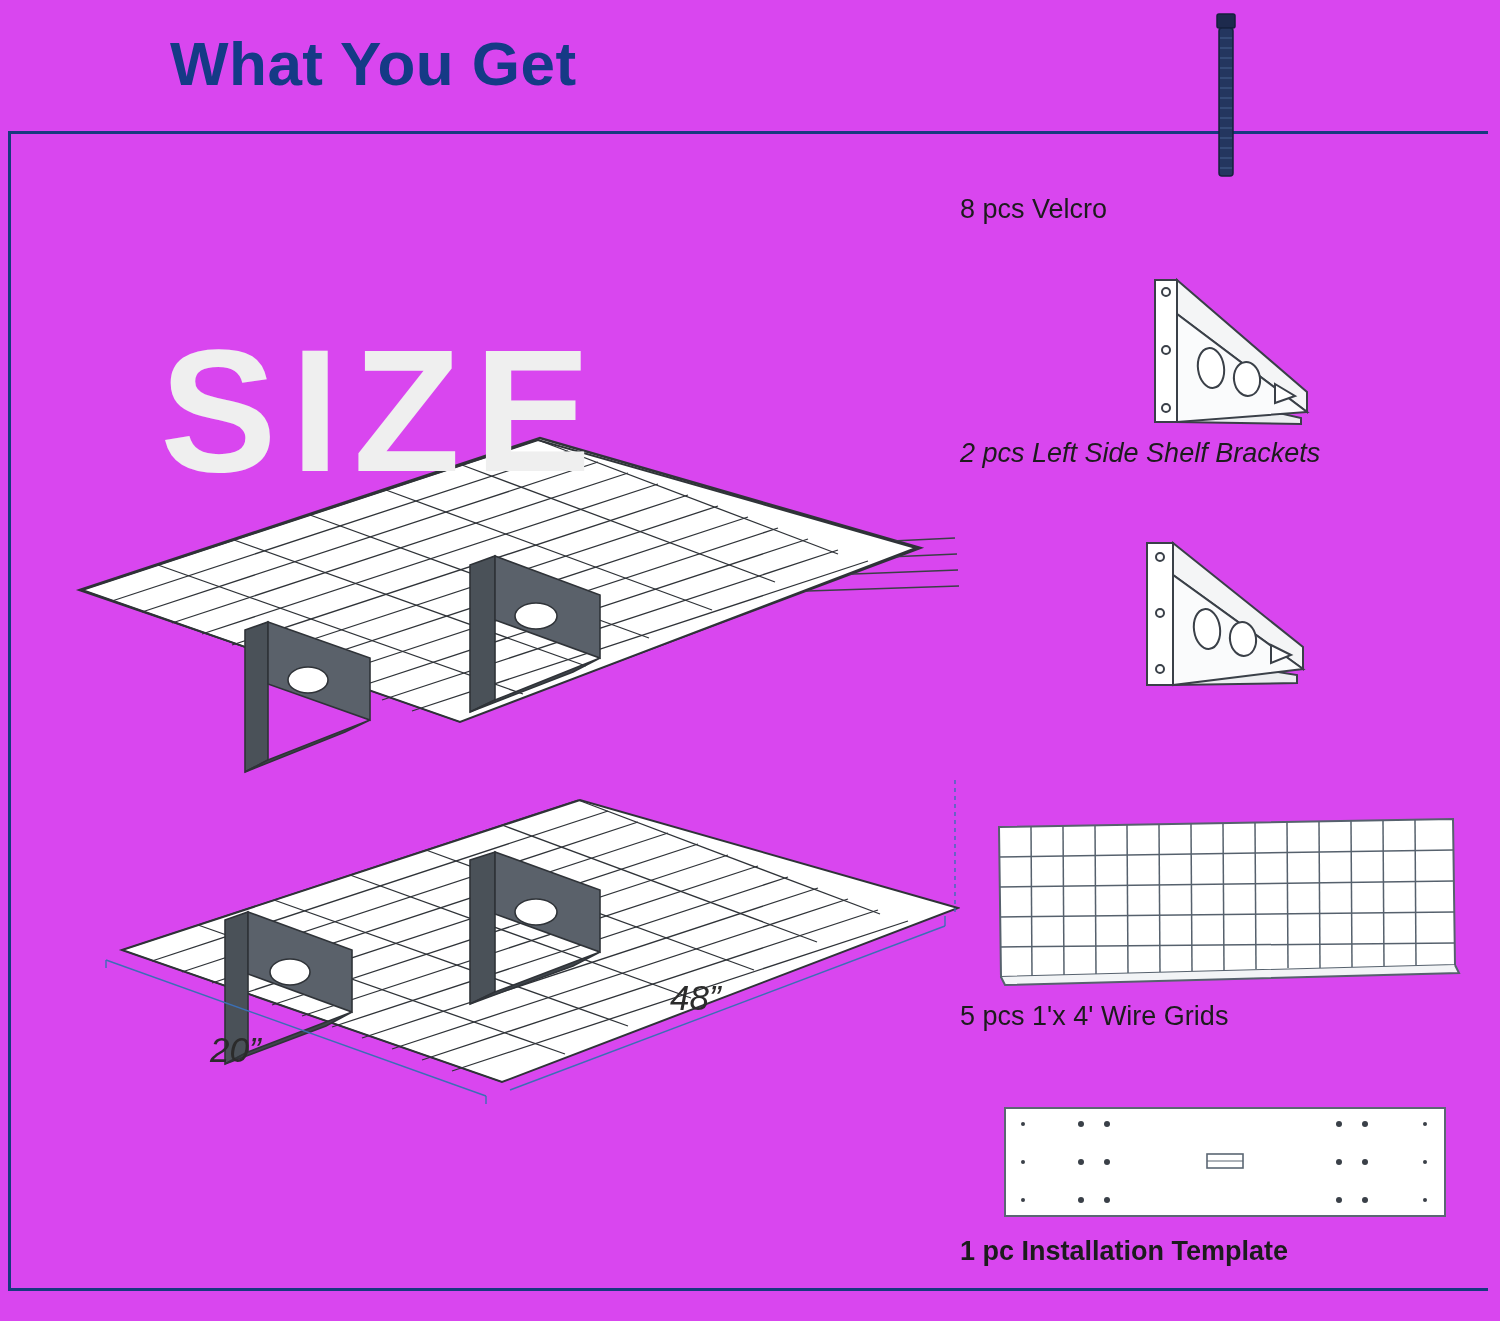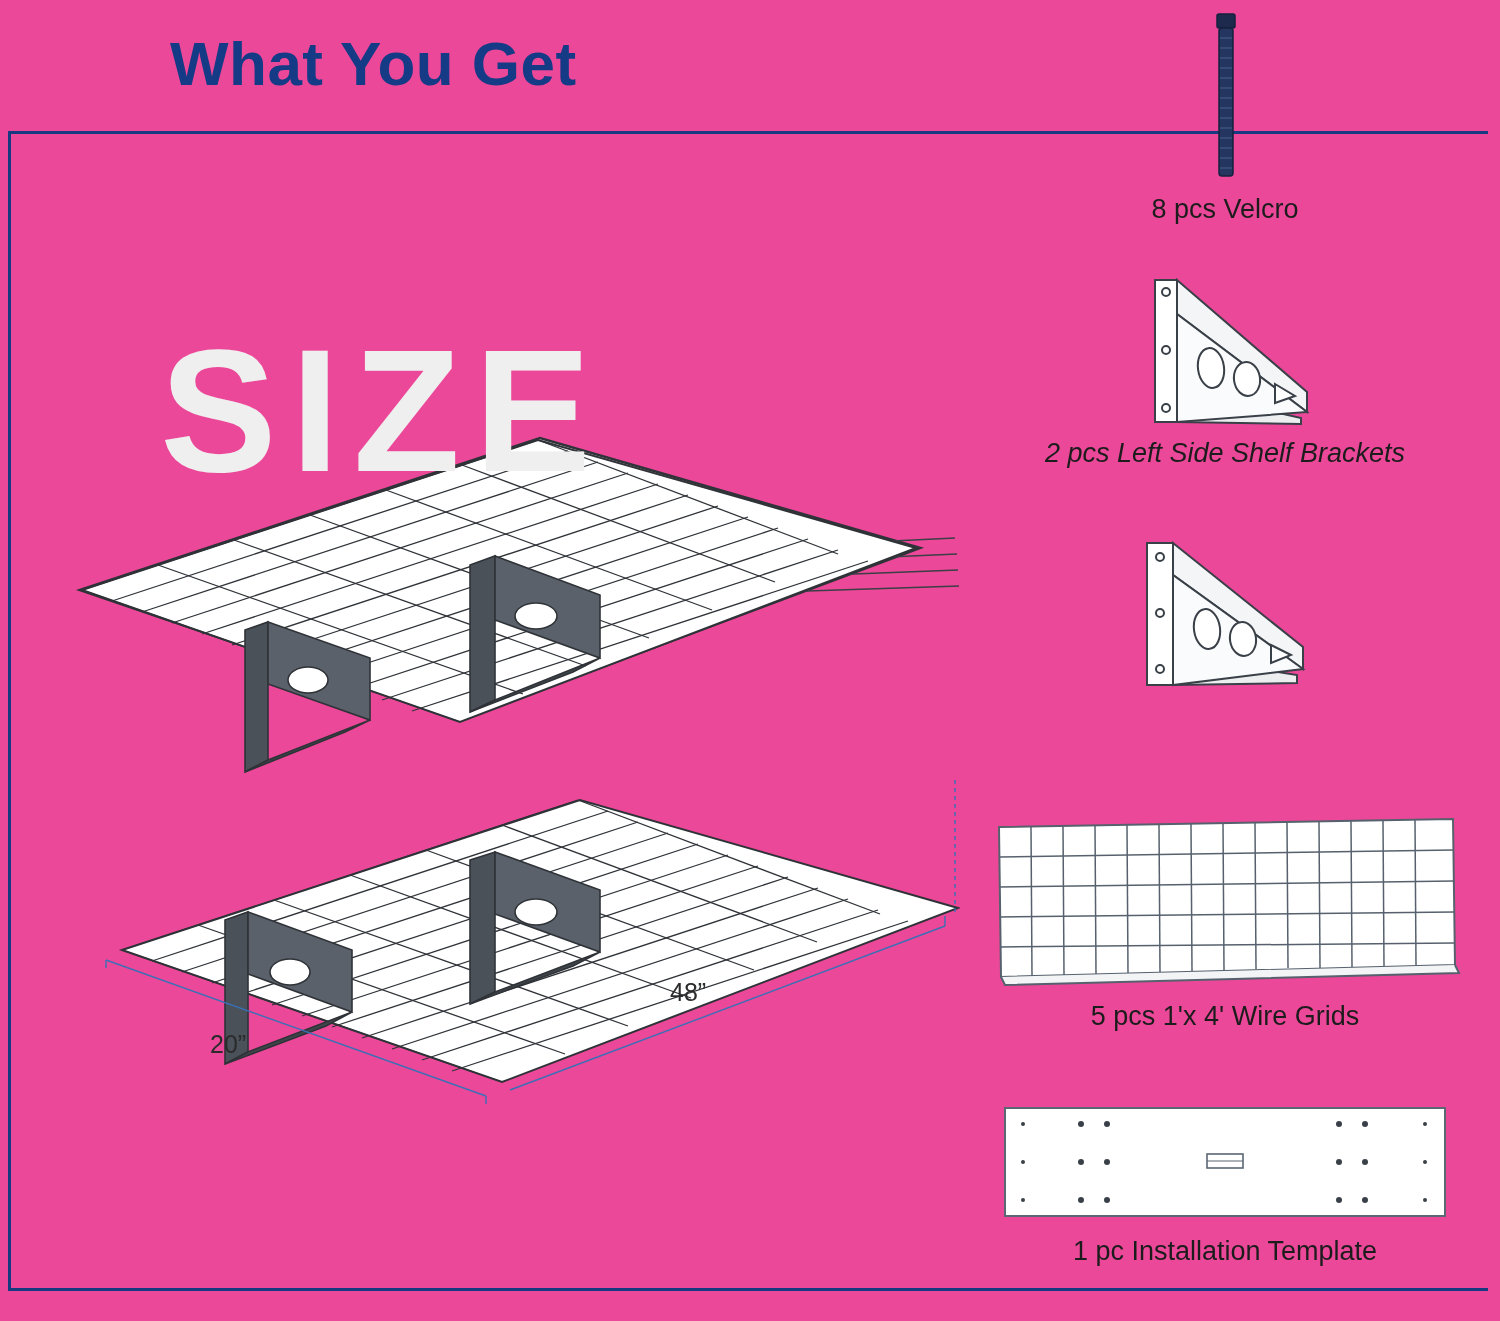--- a/index.html
+++ b/index.html
@@ -8,21 +8,21 @@
     background: #ffffff;
   }
   body {
     font-family: "Liberation Sans", sans-serif;
     color: #1a1a1a;
   }
   .page {
     position: relative;
     width: 1500px;
     height: 1321px;
-    background: #ec4899;
+    background: #d946ef;
     overflow: hidden;
   }
 
   
   .title {
     position: absolute;
     left: 170px;
     top: 28px;
     font-size: 62px;
     font-weight: bold;
@@ -68,55 +68,56 @@
     left: 120px;
     top: 150px;
     font-size: 175px;
     font-weight: bold;
     color: #efefef;
     letter-spacing: 14px;
     user-select: none;
   }
   .dim-label {
     position: absolute;
-    font-size: 25px;
+    font-size: 35px;
+    font-style: italic;
     color: #2b2b2b;
   }
   .dim-24 { left: 170px; top: 870px; }
   .dim-48 { left: 630px; top: 818px; }
 
   
   .right-col {
     position: absolute;
     left: 960px;
     top: 0px;
     width: 530px;
     height: 1321px;
   }
   .part {
     position: absolute;
     width: 530px;
-    text-align: center;
+    text-align: left;
   }
   .part-art {
     display: flex;
     align-items: center;
     justify-content: center;
   }
   .part-caption {
     margin-top: 6px;
     font-size: 27px;
     color: #1c1c1c;
     white-space: nowrap;
   }
   .p-velcro  { top: 8px; }
   .p-left    { top: 272px; font-style: italic; }
   .p-right   { top: 535px; }
   .p-grids   { top: 805px; }
-  .p-template{ top: 1100px; }
+  .p-template{ top: 1100px; font-weight: bold; }
 </style>
 </head>
 <body>
 
 <div class="page">
 
   <div class="title">What You Get</div>
   <div class="title-rule"></div>
   <div class="frame-left"></div>
   <div class="frame-bottom"></div>

